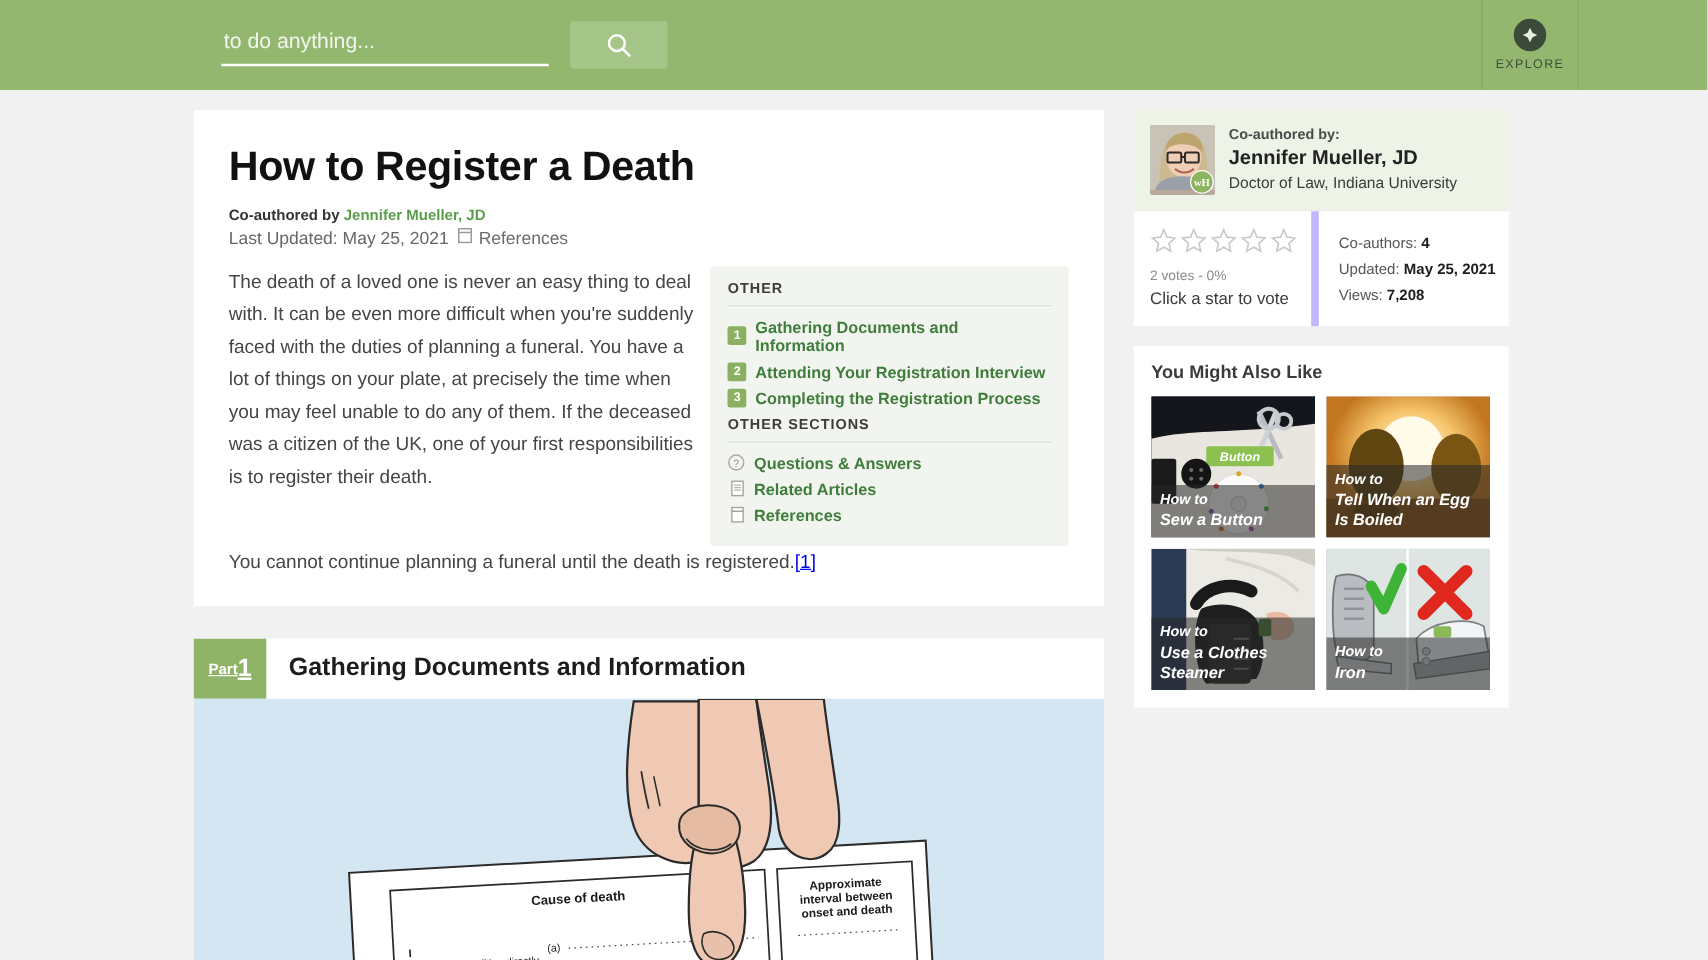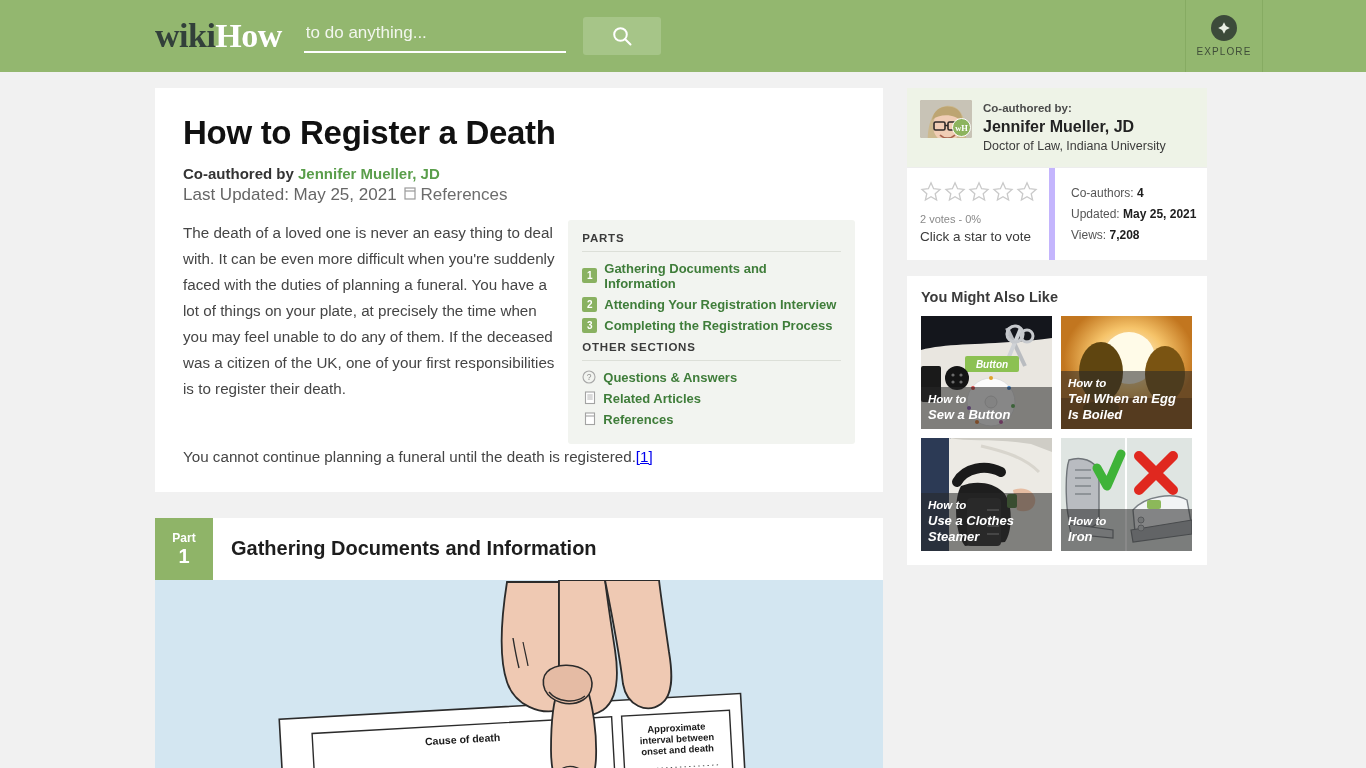--- a/index.html
+++ b/index.html
@@ -119,28 +119,28 @@
   }
   .article-title {
     font-size: 33px;
     font-weight: bold;
     color: #111111;
     letter-spacing: -0.3px;
     line-height: 1.15;
     margin-bottom: 13px;
   }
   .byline {
-    font-size: 15px;
+    font-size: 12px;
     font-weight: bold;
     color: #333333;
     margin-bottom: 3px;
   }
   .byline a { color: #5a9e4b; text-decoration: none; font-weight: bold; }
   .meta-row {
-    font-size: 17px;
+    font-size: 14px;
     color: #666666;
     display: flex;
     align-items: center;
     gap: 7px;
     margin-bottom: 15px;
   }
   .meta-refs {
     display: inline-flex;
     align-items: center;
     gap: 5px;
@@ -210,25 +210,25 @@
   .part-head {
     display: flex;
     align-items: stretch;
     background: #ffffff;
   }
   .part-badge {
     width: 58px;
     background: #8fb468;
     color: #ffffff;
     display: flex;
-    flex-direction: column;
     align-items: center;
     justify-content: center;
     padding: 13px 0;
     flex: none;
+    text-decoration: underline;
   }
   .part-badge .p-word { font-size: 12px; font-weight: bold; line-height: 14px;}
   .part-badge .p-num  { font-size: 20px; font-weight: bold; line-height: 22px;}
   .part-title {
     display: flex;
     align-items: center;
     font-size: 20px;
     font-weight: bold;
     color: #1d1d1d;
     padding-left: 18px;
@@ -248,21 +248,21 @@
   .side-card { background:#ffffff; margin-bottom: 16px; }
 
   .coauth {
     background: #eef3e7;
     display: flex;
     gap: 11px;
     padding: 12px 13px;
     align-items: flex-start;
   }
   .avatar {
-    width: 52px; height: 38px;
+    width: 52px; height: 56px;
     flex: none;
     border-radius: 2px;
     overflow: hidden;
     position: relative;
     background: #b9a99a;
   }
   .avatar svg { display:block; }
   .wh-badge {
     position: absolute;
     right: 1px; bottom: 1px;
@@ -326,23 +326,20 @@
     line-height: 16px;
   }
   .ymal-cap .ht { font-size: 11.5px; font-weight: bold; display:block;}
   .ymal-cap .tt { font-size: 13px; font-weight: bold; display:block;}
 </style>
 </head>
 <body>
 
 <div class="site-header">
   <div class="header-inner">
-    <div class="logo">
-      <span class="wiki">wiki</span><span class="how">How</span>
-    </div>
 
     <div class="search-wrap">
       <input class="search-input" type="text" placeholder="to do anything..." style="">
       <button class="search-btn">
         <span>
           <svg width="22" height="22" viewBox="0 0 22 22">
             <circle cx="9.5" cy="9.5" r="6.3" fill="none" stroke="#ffffff" stroke-width="2"></circle>
             <line x1="14.2" y1="14.2" x2="19.5" y2="19.5" stroke="#ffffff" stroke-width="2" stroke-linecap="round"></line>
           </svg>
         </span>
@@ -382,21 +379,21 @@
             </svg>
           </span>
           <span>References</span>
         </span>
       </div>
 
       <div class="intro-flex">
         <div class="intro-text">The death of a loved one is never an easy thing to deal with. It can be even more difficult when you're suddenly faced with the duties of planning a funeral. You have a lot of things on your plate, at precisely the time when you may feel unable to do any of them. If the deceased was a citizen of the UK, one of your first responsibilities is to register their death.</div>
 
         <div class="toc">
-          <div class="toc-head">PARTS</div>
+          <div class="toc-head">OTHER</div>
 
           <div class="toc-item">
             <span class="toc-num">1</span>
             <span class="toc-label">Gathering Documents and Information</span>
           </div>
           <div class="toc-item">
             <span class="toc-num">2</span>
             <span class="toc-label">Attending Your Registration Interview</span>
           </div>
           <div class="toc-item">

